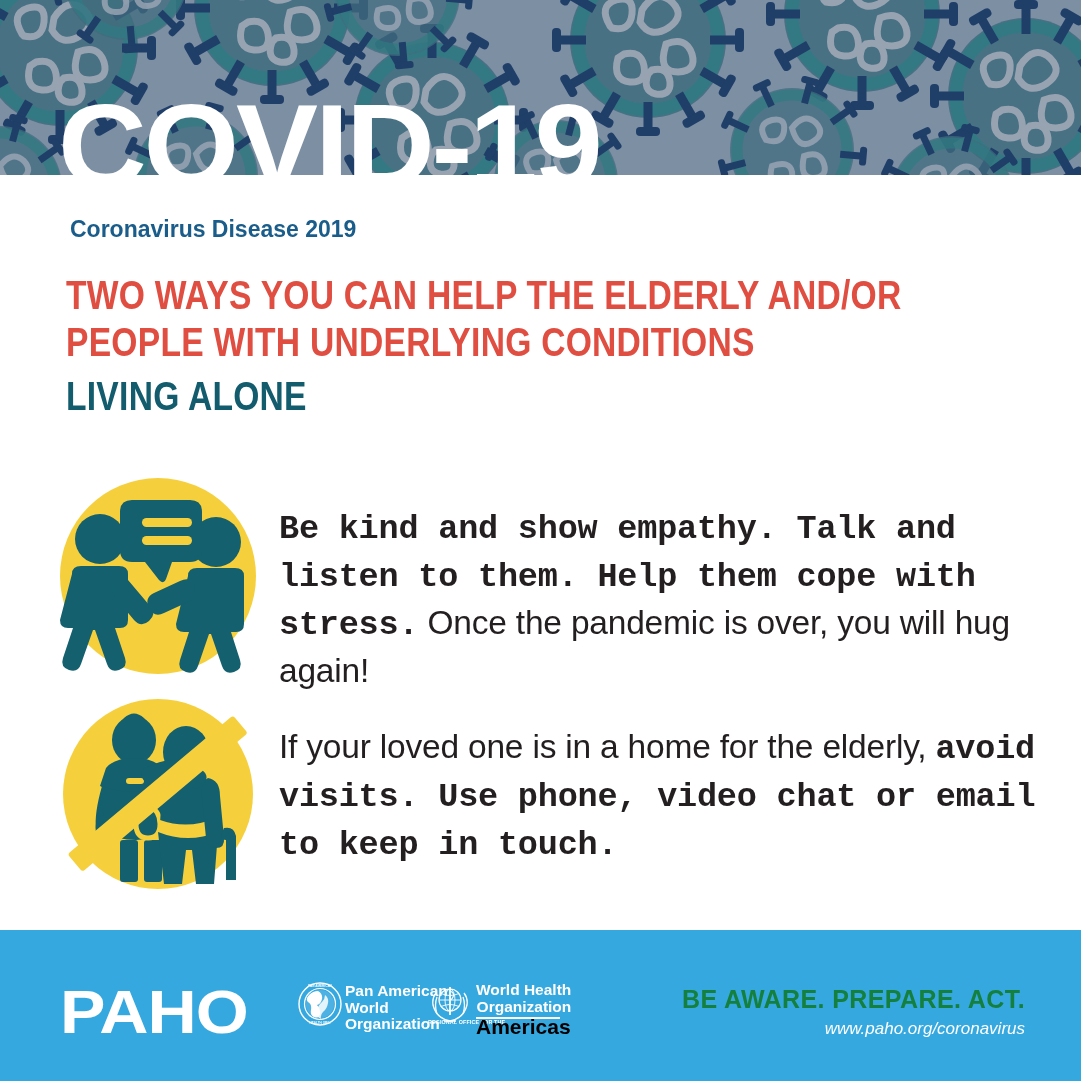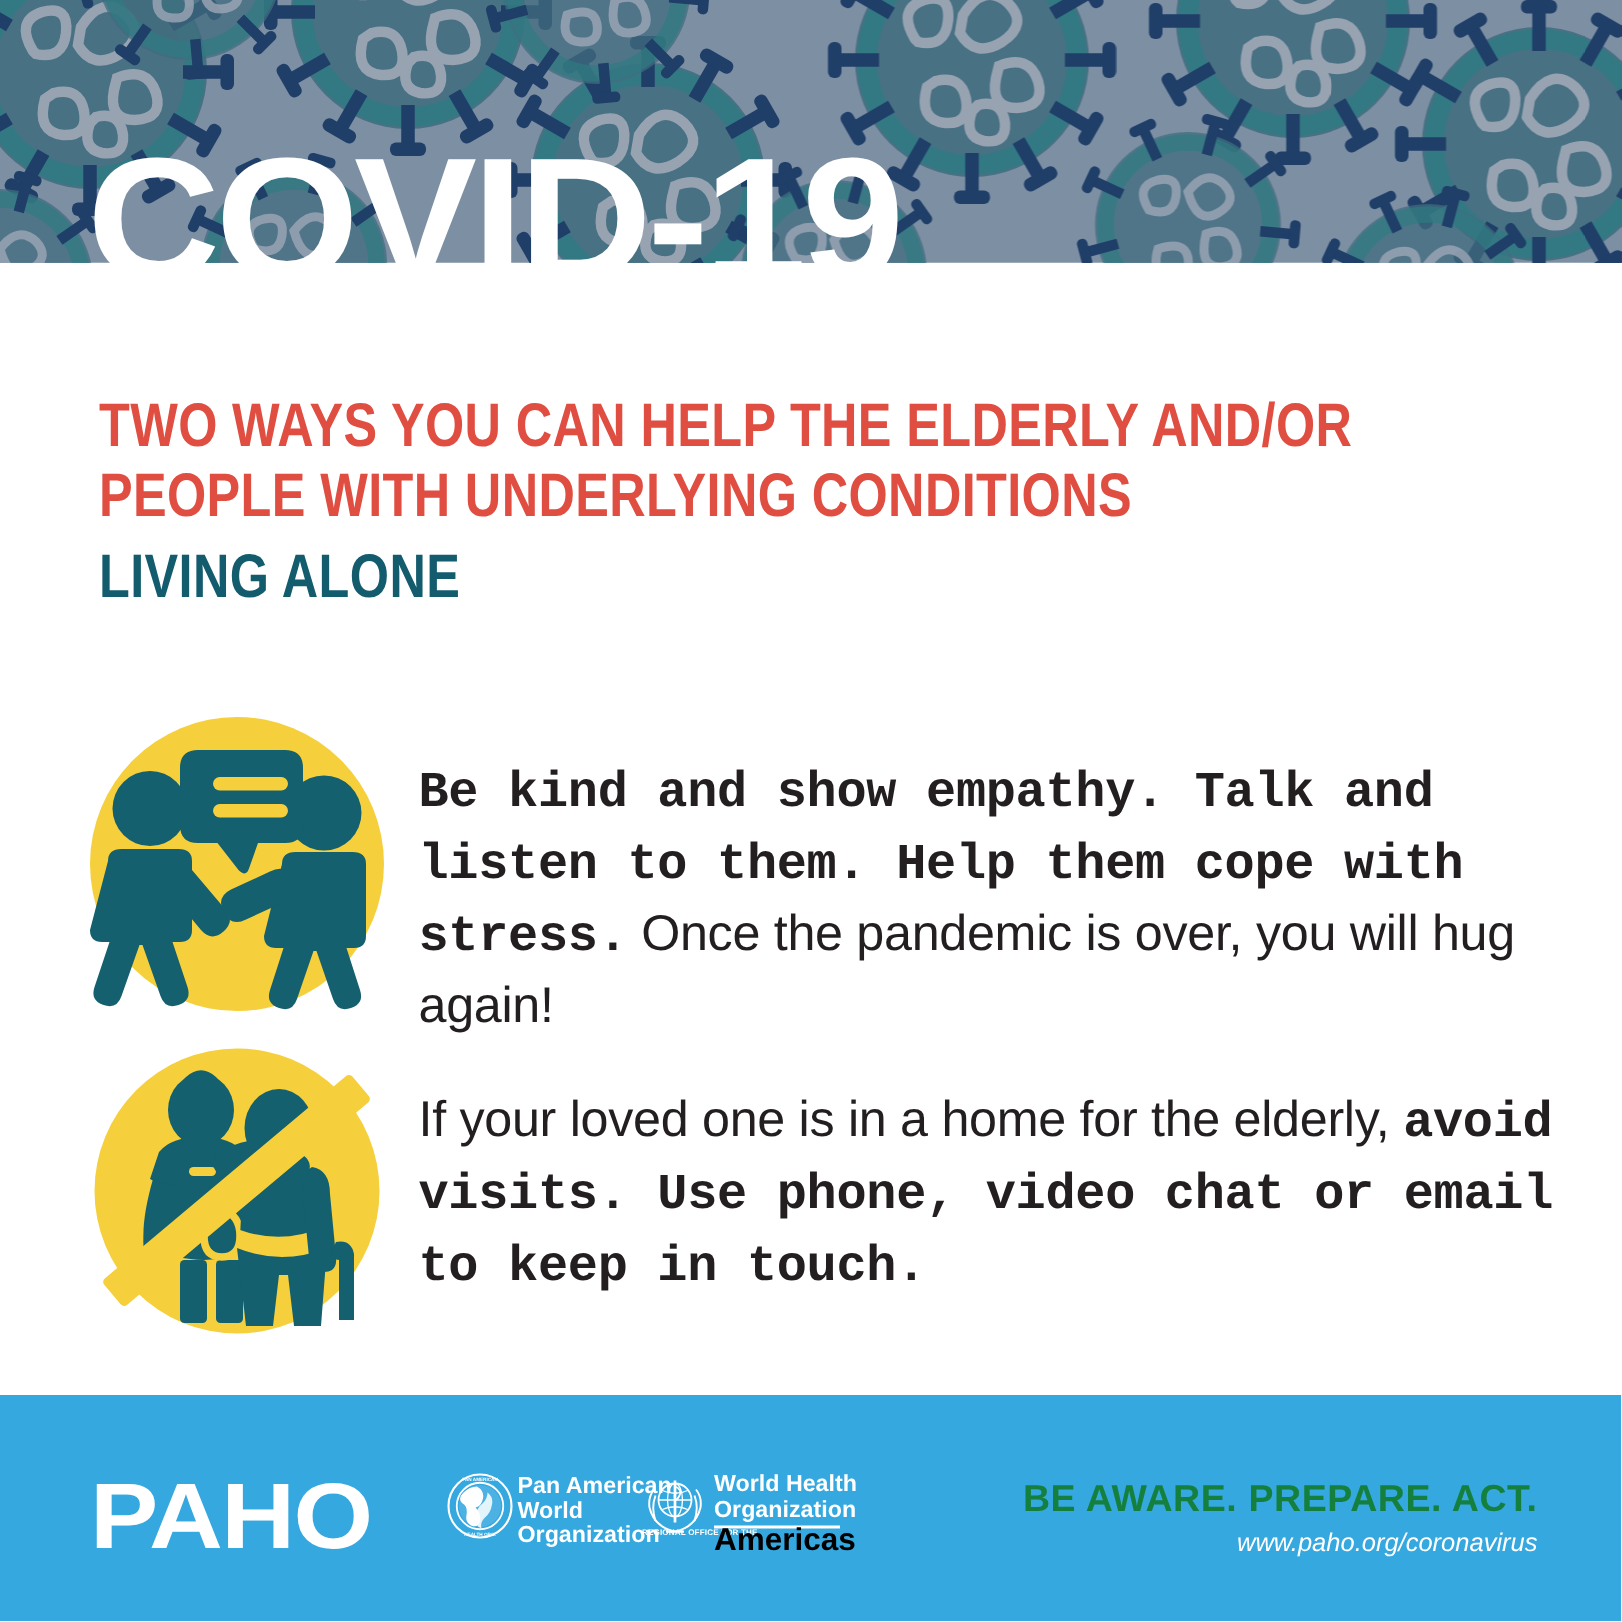--- a/index.html
+++ b/index.html
@@ -58,21 +58,21 @@
     font-size: 23px;
     color: #1a5d8a;
     letter-spacing: 0px;
     white-space: nowrap;
   }
 
   
   .headline {
     position: absolute;
     left: 66px;
-    top: 260px;
+    top: 272px;
     width: 960px;
   }
   .headline-line {
     font-family: "Liberation Sans Narrow", "Liberation Sans", sans-serif;
     font-weight: bold;
     font-size: 41px;
     line-height: 47px;
     letter-spacing: 0.3px;
     transform: scaleX(0.82);
     transform-origin: left center;
@@ -148,20 +148,21 @@
   .who-org-text {
     position: absolute;
     left: 476px;
     top: 982px;
     font-family: "Liberation Sans", sans-serif;
     font-weight: bold;
     font-size: 15.5px;
     line-height: 16.5px;
     color: #ffffff;
     white-space: nowrap;
+    text-align: right;
   }
   .who-underline {
     position: absolute;
     left: 476px;
     top: 1017px;
     width: 84px;
     height: 1.6px;
     background: #ffffff;
   }
   .who-regional {
@@ -288,20 +289,21 @@
         <use href="#virusA" x="1026" y="96"></use>
         <use href="#virusB" x="952" y="198"></use>
         <use href="#virusB" x="0" y="188"></use>
         <use href="#virusB" x="126" y="-22"></use>
       </g>
     </svg>
 
     <div class="covid-title">COVID-19</div>
   </div>
 
+  <div class="covid-subtitle">Coronavirus Disease 2019</div>
 
   <div class="headline">
     <div class="headline-line hl-red">TWO WAYS YOU CAN HELP THE ELDERLY AND/OR</div>
     <div class="headline-line hl-red">PEOPLE WITH UNDERLYING CONDITIONS</div>
     <div class="headline-line hl-teal spacer-top">LIVING ALONE</div>
   </div>
 
   <div class="tip" id="tip1">
     <svg class="tip-icon" viewBox="0 0 200 200">
       <circle cx="100" cy="100" r="98" fill="#f5d03c"></circle>

